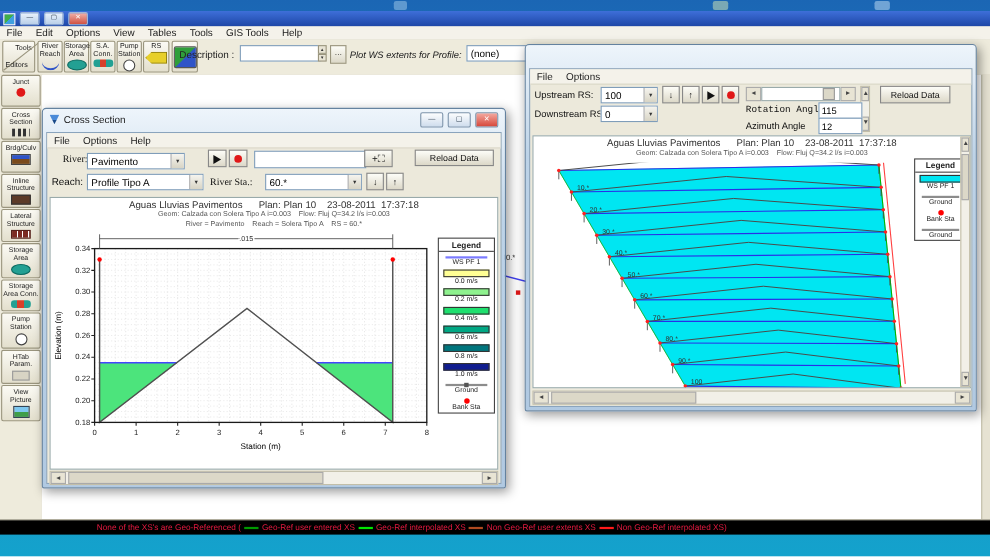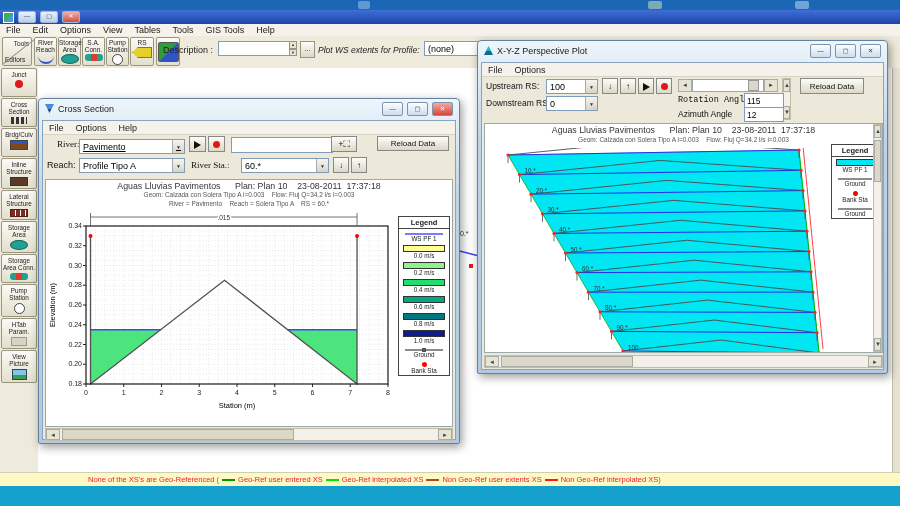--- a/index.html
+++ b/index.html
@@ -54,21 +54,21 @@
     font-size:5px;display:flex;align-items:center;justify-content:center;color:#333;}
   #profile-select{position:absolute;left:424px;top:5px;width:76px;}
   
   #sidebar{left:0;top:58px;width:38px;height:404px;background:#eeebdc;border-right:1px solid #c9c4ae;}
   .sbbtn{width:36px;margin:0 0 1px 1px;border:1px solid #9a957e;border-radius:2px;background:linear-gradient(#fbfaf4,#e3dfcd);
     font-size:6.3px;line-height:7px;text-align:center;color:#222;padding:2px 0;box-sizing:border-box;min-height:29px;}
   .sbbtn .ti{margin-top:2px;}
   #main-canvas{left:38px;top:58px;width:854px;height:404px;background:#fff;}
   #main-vscroll{left:892px;top:58px;width:8px;height:404px;background:#e6e2d2;border-left:1px solid #c0bca8;}
   
-  #status-bar{left:0;top:462px;width:100%;height:13px;background:#fef9c3;border-top:1px solid #d0ccba;
+  #status-bar{left:0;top:462px;width:100%;height:13px;background:#000000;border-top:1px solid #d0ccba;
     font-size:7.5px;color:#e81a40;display:flex;align-items:center;}
   #status-bar .txt{margin-left:88px;display:flex;align-items:center;white-space:nowrap;}
   .dash{display:inline-block;width:13px;height:2px;margin:0 3px;}
   
   .win{background:linear-gradient(180deg,#eef5fb,#bdd3e8 30%,#b0c9e2);border:1px solid #64829f;border-radius:4px 4px 2px 2px;
     box-shadow:2px 3px 10px rgba(0,0,0,.4);}
   .tbar{position:absolute;left:0;top:0;right:0;height:19px;display:flex;align-items:center;gap:4px;
     font-size:9px;color:#1a1a1a;padding:0 6px;}
   .tbar .ttl{flex:1;}
   .wbtn{width:19px;height:12px;border:1px solid #7e94ab;border-radius:2px;background:linear-gradient(#fcfdfe,#cfdded);
@@ -240,27 +240,20 @@
 
   <div class="abs" style="left:448px;top:222px;width:60px;height:70px;z-index:1;">
     <svg width="60" height="70">
       <text x="8" y="14" font-size="7" fill="#333">40.*</text>
       <line x1="0" y1="26" x2="58" y2="41" stroke="#4040f0" stroke-width="1.5"></line>
       <rect x="21" y="42" width="4" height="4" fill="#e01818"></rect>
     </svg>
   </div>
 
   <div id="xyz-win" class="win abs" style="left:477px;top:40px;width:409px;height:332px;z-index:2;">
-    <div class="tbar">
-      <span style="width:9px;height:9px;background:linear-gradient(#19b4d8 55%,#0a6c88 55%);display:inline-block;clip-path:polygon(0 100%,50% 0,100% 100%);"></span>
-      <span class="ttl">X-Y-Z Perspective Plot</span>
-      <span class="wbtn">—</span>
-      <span class="wbtn">▢</span>
-      <span class="wbtn">✕</span>
-    </div>
     <div class="winbody">
       <div class="wmenu" id="xyz-menu">
           <span>File</span>
           <span>Options</span>
         </div>
       <div class="abs" style="left:0;top:13px;right:0;height:46px;">
         <span class="lbl" style="left:4px;top:5px;font-size:8.5px;">Upstream RS:</span>
         <div class="sel abs" style="left:64px;top:3px;width:52px;">
           <span class="v">100</span>
             <span class="dd">▼</span>
@@ -415,21 +408,21 @@
       <span class="wbtn close">✕</span>
     </div>
     <div class="winbody">
       <div class="wmenu" id="xs-menu">
           <span>File</span>
           <span>Options</span>
           <span>Help</span>
         </div>
       <div class="abs" style="left:0;top:13px;right:0;height:44px;">
         <span class="lbl" style="left:14px;top:5px;font-family:Liberation Serif, serif;">River:</span>
-        <div class="sel abs" style="left:36px;top:5px;width:106px;text-decoration:underline;">
+        <div class="sel abs" style="left:36px;top:5px;width:89px;">
           <span class="v">Pavimento</span>
             <span class="dd">▼</span>
         </div>
         <div class="tbtn" style="left:146px;top:2px;width:17px;height:16px;"><span class="play" style="margin-top:4px;"></span></div>
         <div class="tbtn" style="left:165px;top:2px;width:17px;height:16px;"><span class="rec" style="margin-top:4px;"></span></div>
         <input class="abs" style="left: 188px; top: 3px; width: 96px; height: 12px; border: 1px solid rgb(127, 157, 185); font-size: 8.5px;" value="">
         <div class="tbtn" style="left:288px;top:2px;width:26px;height:16px;line-height:14px;font-size:9px;">+⛶</div>
         <div class="tbtn" style="left:334px;top:2px;width:72px;height:15px;line-height:13px;">Reload Data</div>
         <span class="lbl" style="left:4px;top:26px;">Reach:</span>
         <div class="sel abs" style="left:36px;top:24px;width:106px;">

